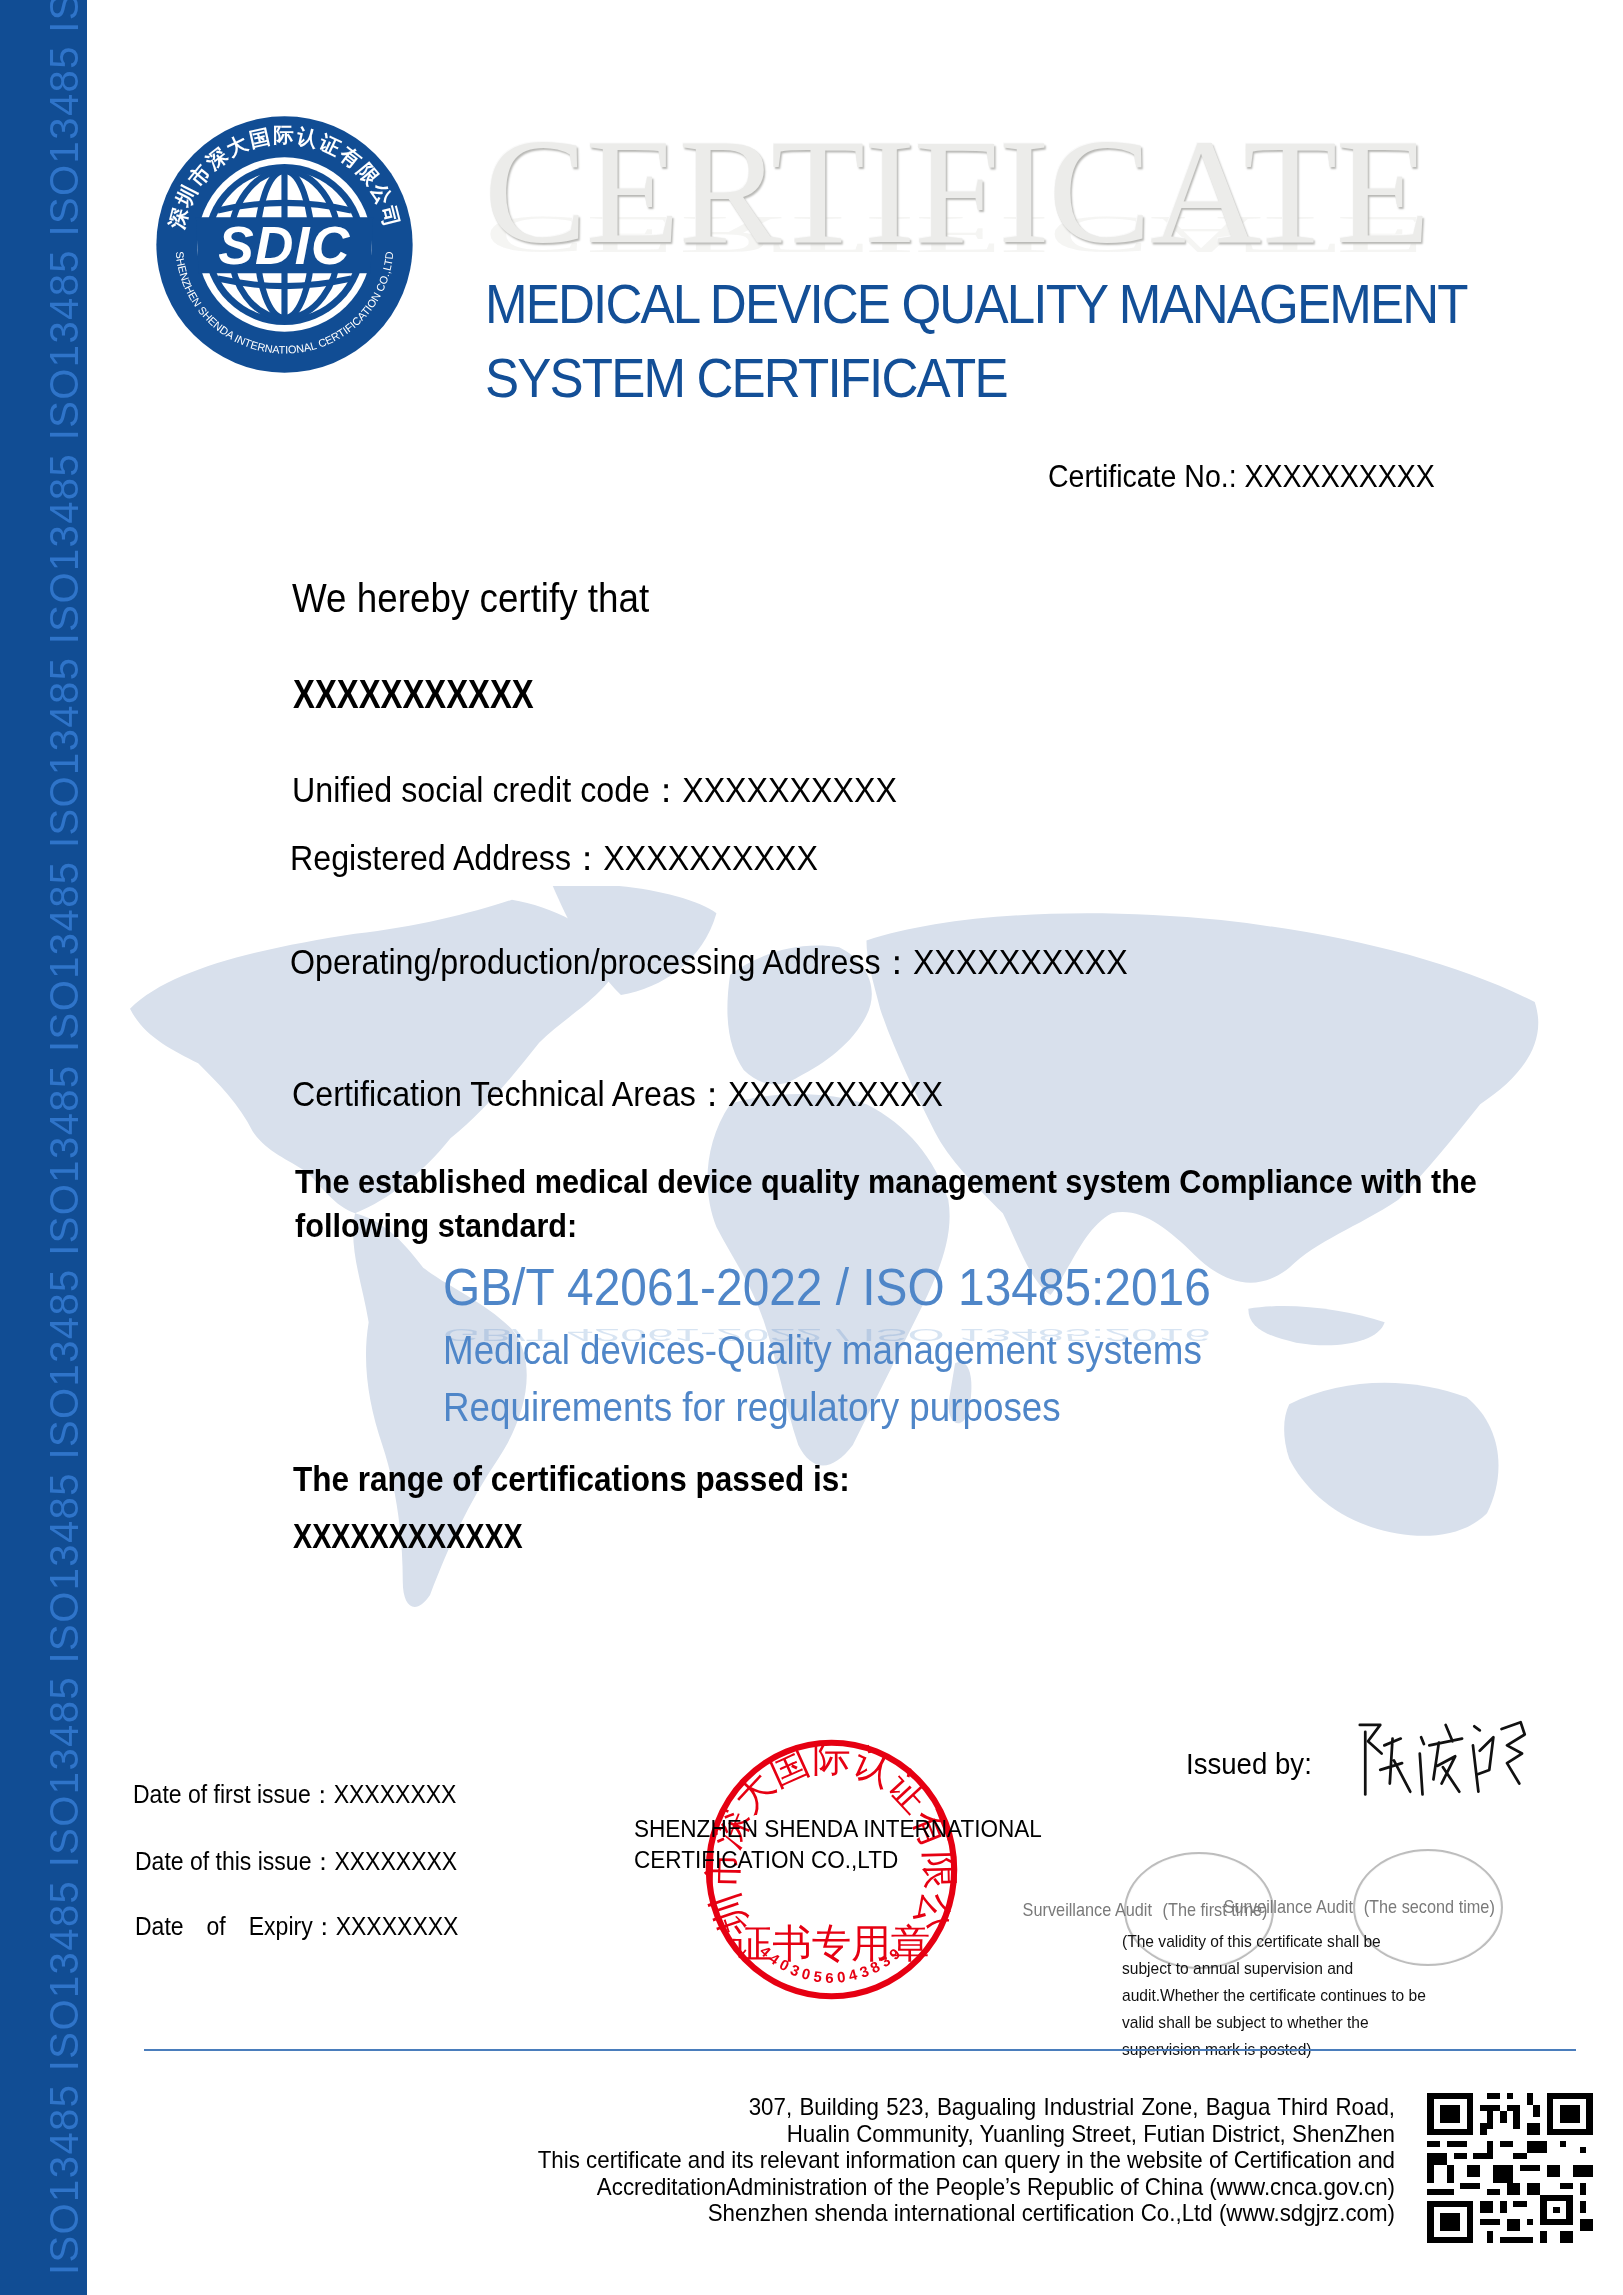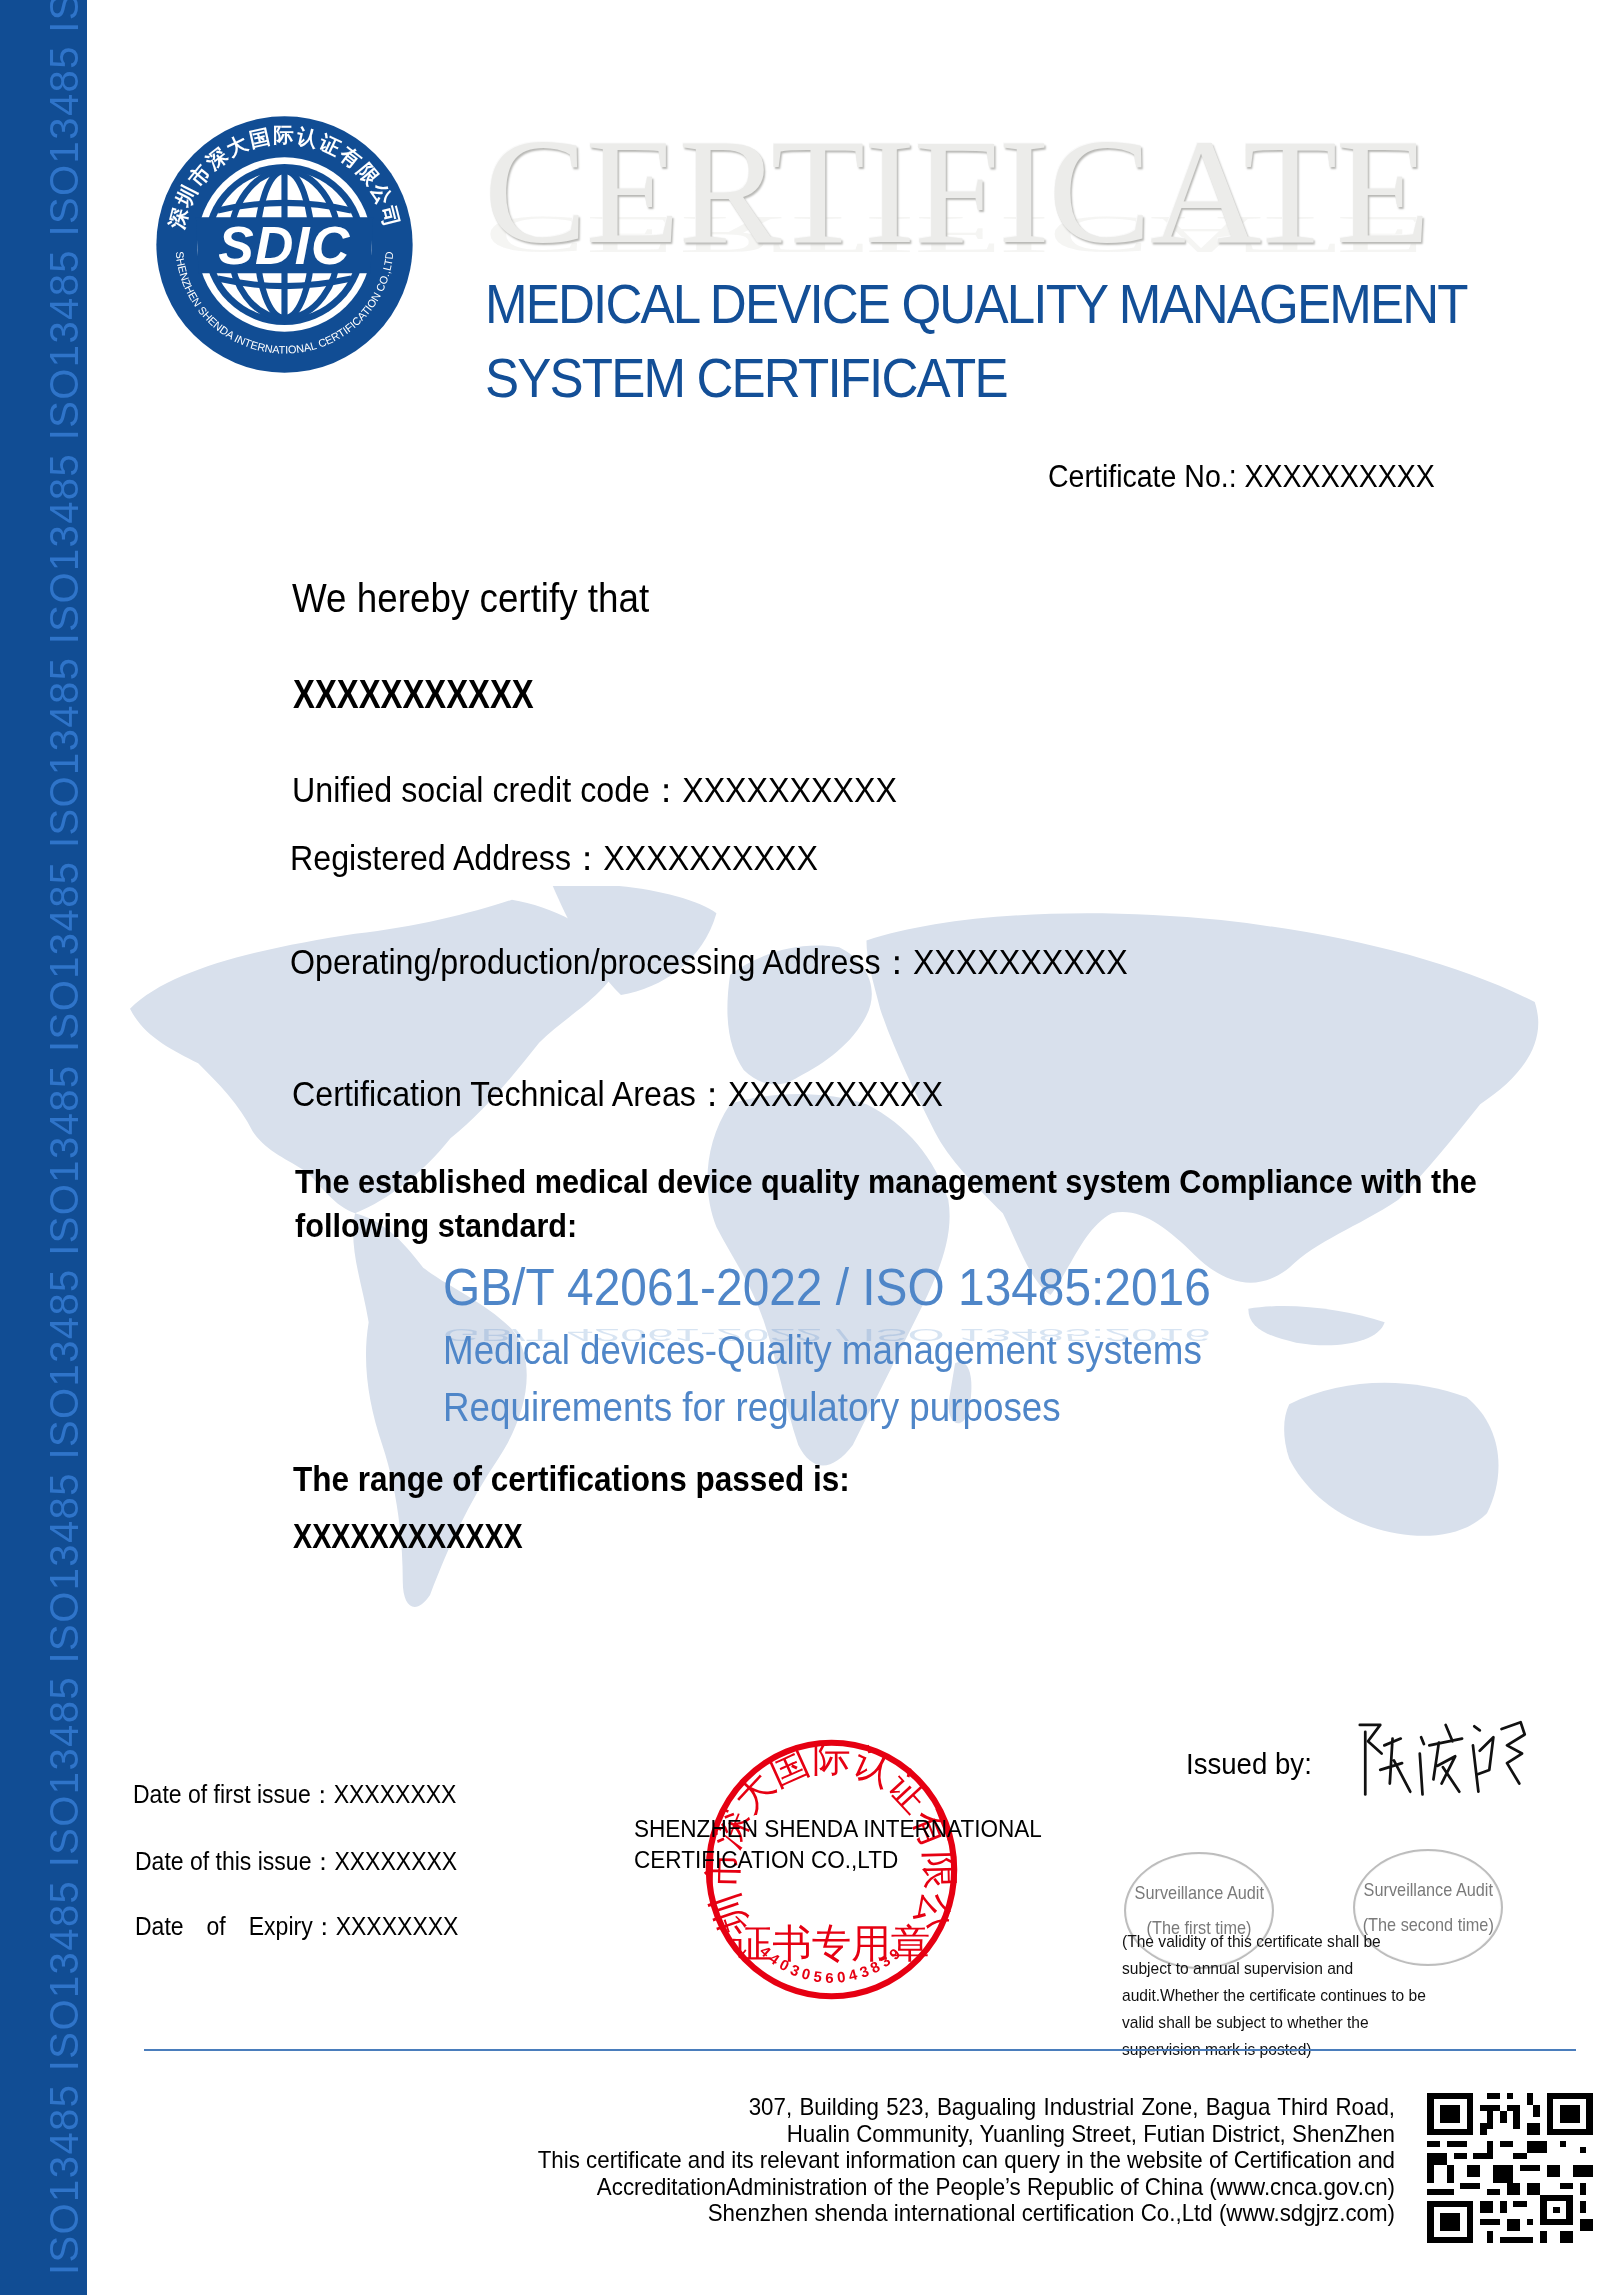--- a/index.html
+++ b/index.html
@@ -90,21 +90,21 @@
     .date-line { position:absolute; font-size:25px; line-height:30px; white-space:nowrap; transform:scaleX(0.92); transform-origin:0 0; }
     .issuer-name { position:absolute; left:634px; top:1813px; font-size:24.5px; line-height:31px; white-space:nowrap; transform:scaleX(0.92); transform-origin:0 0; z-index:3; }
     .seal { position:absolute; left:702px; top:1737px; width:259px; height:265px; z-index:2; }
 
     .issued-by { position:absolute; left:1186px; top:1745px; font-size:30px; line-height:37px; white-space:nowrap; transform:scaleX(0.92); transform-origin:0 0; }
     .signature { position:absolute; left:1353px; top:1718px; width:184px; height:82px; }
 
     .audit-oval {
       position:absolute; width:146px; height:113px;
       border:2px solid #bdbdbd; border-radius:50%;
-      display:flex; flex-direction:column; align-items:center; justify-content:center;
+      display:flex; align-items:center; justify-content:flex-end;
       color:#7a7a7a; font-size:17.7px; line-height:35px; text-align:center;
       box-shadow: inset 0 0 1.4px #ddd;
     }
     .audit-oval span { display:block; transform:scaleX(0.92); white-space:nowrap; }
 
     .validity-note {
       position:absolute; left:1122px; top:1928px; width:327px;
       font-size:16.4px; line-height:27px; color:#111;
       transform:scaleX(0.95); transform-origin:0 0;
     }

